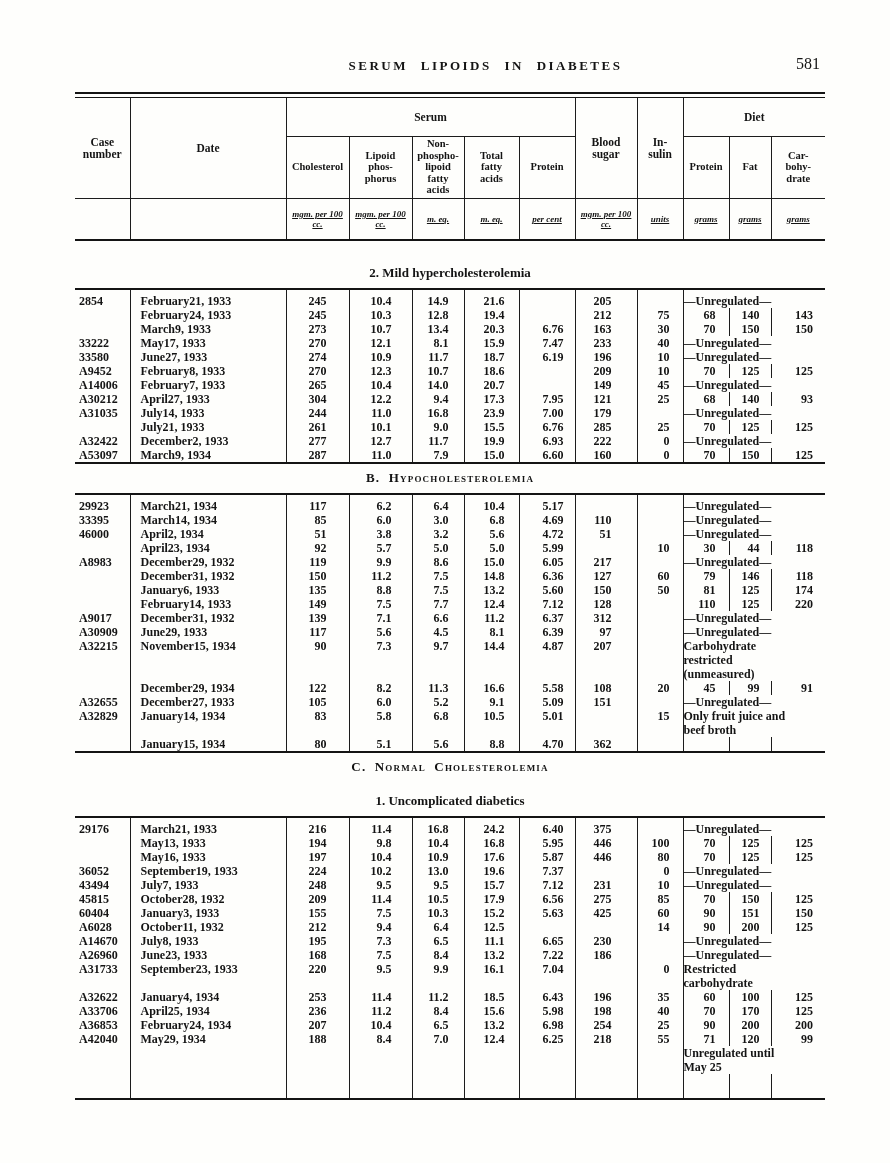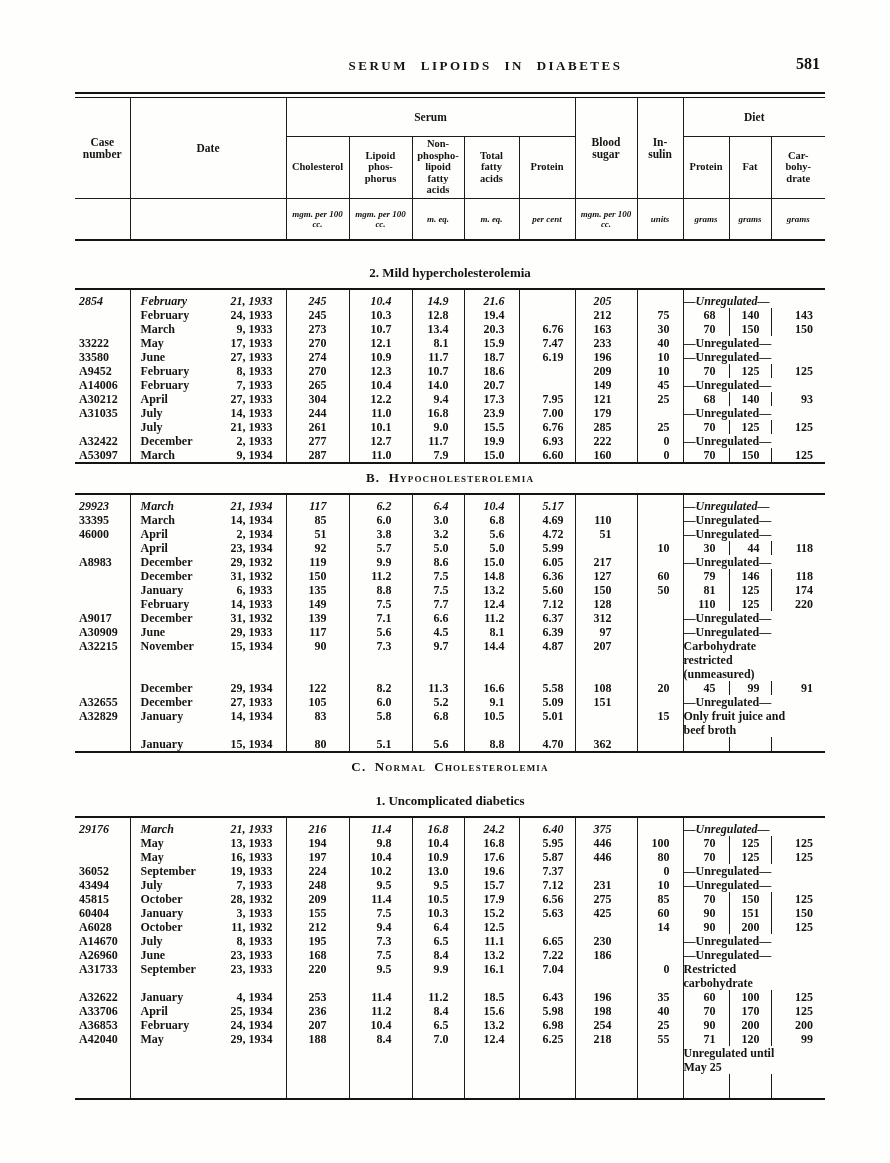--- a/index.html
+++ b/index.html
@@ -12,63 +12,63 @@
     font-family:"Liberation Serif","DejaVu Serif",serif;
     overflow:hidden;
     box-sizing:border-box;
     padding-top:58px;
   }
   .head-row{position:relative;height:20px;margin:0 70px 0 75px;text-align:right;}
   .running-head{
     position:absolute;left:50%;transform:translateX(-50%);margin-left:38px;
     font-size:13px;font-weight:700;letter-spacing:2.5px;word-spacing:7px;white-space:nowrap;
   }
-  .page-number{position:absolute;right:0;top:-3px;font-size:16px;font-weight:700;}
+  .page-number{position:absolute;right:0;top:-3px;font-size:16px;font-weight:400;}
   .caption{margin-top:11px;text-align:center;font-size:12.5px;font-weight:700;}
   .caption .sc{font-variant:small-caps;letter-spacing:1.5px;}
   .caption .it{font-style:italic;}
   .table-wrap{margin:14px auto 0 75px;width:750px;}
   .double-rule{height:3px;border-top:2px solid #141414;border-bottom:1px solid #141414;}
   table{width:750px;border-collapse:collapse;table-layout:fixed;}
   th,td{padding:0;margin:0;}
   .bl{border-left:1px solid #1c1c1c;}
   
   thead th{font-weight:700;text-align:center;vertical-align:middle;white-space:pre-line;}
   tr.gr{height:38px;}
   tr.gr th{font-size:11.5px;}
   th.g-serum,th.g-diet{border-bottom:1px solid #1c1c1c;}
   tr.nm{height:62px;}
   tr.nm th{font-size:10.5px;line-height:11.5px;}
   tr.un{height:42px;}
   tr.un td{
     border-top:1px solid #1c1c1c;border-bottom:2px solid #141414;
     font-style:italic;font-weight:700;font-size:9px;line-height:10px;
-    text-align:center;vertical-align:middle;padding:2px 2px;
+    text-align:center;vertical-align:middle;padding:2px 2px;text-decoration:underline;
   }
   
   .section-head td{
     border-top:2px solid #141414;border-bottom:2px solid #141414;
     text-align:center;padding:6px 0 7px 0;
   }
   .section-head .hl-smallcaps{
     font-variant:small-caps;font-weight:700;font-size:13px;letter-spacing:1.2px;word-spacing:4px;
   }
   .section-head .hl-plain{font-weight:700;font-size:13px;margin-top:18px;}
   
   .section-body td{
     border-left:1px solid #1c1c1c;
     font-size:12px;line-height:14px;height:14px;
     font-weight:700;vertical-align:bottom;white-space:nowrap;
   }
   .section-body td:first-child{border-left:none;}
-  .section-body tr:first-child td{padding-top:4px;font-style:italic;}
+  .section-body tr:first-child td{padding-top:4px;}
   .section-body tr.spacer-row td{height:24px;}
   .last-body tr:last-child td{border-bottom:2px solid #141414;}
   .c-case{text-align:left;padding-left:4px;}
-  .date-flex{display:flex;justify-content:space-between;padding:0 13px 0 10px;}
+  .date-flex{display:flex;padding:0 13px 0 10px;}
   .c-chol{text-align:right;padding-right:22px;}
   .c-lip {text-align:right;padding-right:20px;}
   .c-npl {text-align:right;padding-right:15px;}
   .c-tfa {text-align:right;padding-right:14px;}
   .c-prot{text-align:right;padding-right:11px;}
   .c-bs  {text-align:right;padding-right:25px;}
   .c-ins {text-align:right;padding-right:13px;margin-left:13px;}
   .c-dp  {text-align:right;padding-right:13px;}
   .c-df  {text-align:right;padding-right:11px;}
   .c-dc  {text-align:right;padding-right:12px;}

